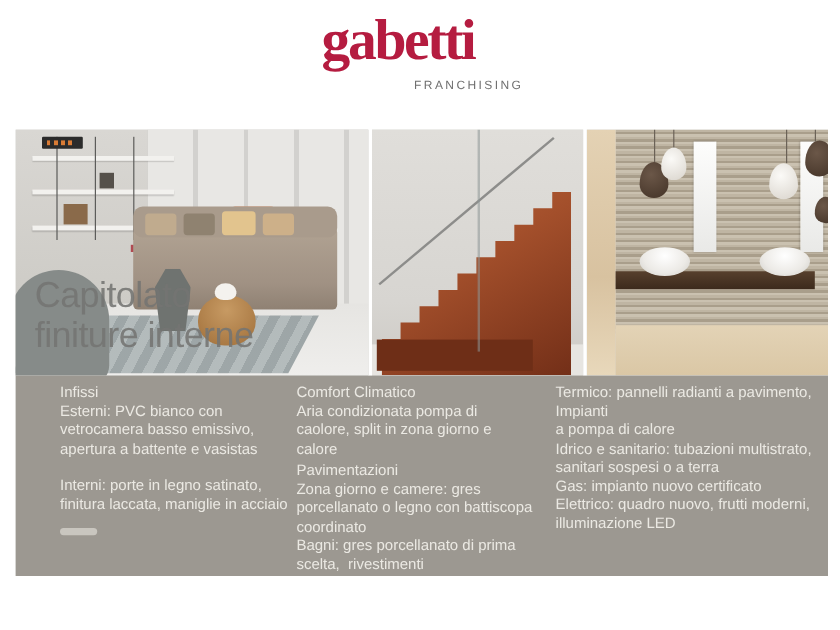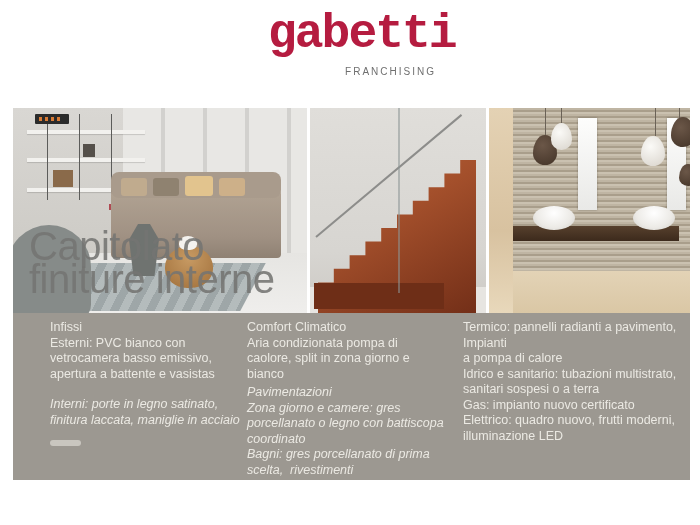--- a/index.html
+++ b/index.html
@@ -3,21 +3,21 @@
 <meta charset="utf-8">
 <style>
   html,body{margin:0;padding:0;}
   body{
     width:700px;height:525px;background:#ffffff;overflow:hidden;position:relative;
     font-family:"Liberation Sans",sans-serif;
   }
   
   .logo{position:absolute;left:268px;top:8px;width:170px;height:80px;}
   .logo .brand{
-    font-family:Liberation Mono, monospace;font-weight:bold;
+    font-family:Liberation Serif, serif;font-weight:bold;
     font-size:48px;line-height:52px;color:#b51c40;letter-spacing:-2px;
   }
   .logo .sub{
     position:absolute;right:2px;top:58px;font-size:10px;letter-spacing:2px;
     color:#6f6f6f;
   }
   
   .strip{position:absolute;left:13px;top:108px;width:677px;height:205px;display:flex;gap:3px;}
   .photo{position:relative;height:205px;overflow:hidden;background:#d8d6d2;}
   .photo1{width:294px;}
@@ -73,29 +73,29 @@
     background:linear-gradient(180deg,#57402d,#3c2a1c);}
   .p3-sink{position:absolute;top:98px;width:42px;height:24px;
     background:radial-gradient(ellipse at 50% 30%,#ffffff 0%,#eceae6 60%,#cfcdc8 100%);
     border-radius:50%;}
   .p3-lamp{position:absolute;border-radius:50% 50% 50% 50%/62% 62% 38% 38%;}
   .p3-cord{position:absolute;width:1px;background:#6b6257;top:0;}
   .p3-shade-dark{background:radial-gradient(circle at 40% 35%,#6b5748,#433327);}
   .p3-shade-light{background:radial-gradient(circle at 40% 35%,#fbfaf7,#d9d4cc);}
   
   .title{position:absolute;left:16px;top:122px;color:rgba(116,116,114,.88);
-    font-size:40px;line-height:33px;letter-spacing:-.5px;}
+    font-size:30px;line-height:33px;letter-spacing:-.5px;}
   
   .panel{position:absolute;left:13px;top:313px;width:677px;height:167px;background:#9c9891;}
   .col{position:absolute;top:7px;color:#ebe9e3;}
   .col1{left:37px;width:200px;}
   .col2{left:234px;width:215px;}
   .col3{left:450px;width:228px;}
   .line{font-size:12.5px;line-height:15.5px;white-space:pre-wrap;}
-  .block + .block{margin-top:15px;font-style:italic;}
+  .block + .block{margin-top:15px;}
   .col2 .block + .block{margin-top:3px;}
   .dash{position:absolute;left:37px;top:127px;width:31px;height:6px;background:#c9c6bf;border-radius:3px;}
 </style>
 </head>
 <body>
 
 <div class="logo">
   <div class="brand">gabetti</div>
   <div class="sub">FRANCHISING</div>
 </div>
@@ -179,21 +179,21 @@
       <div class="line">Interni: porte in legno satinato,</div>
       <div class="line">finitura laccata, maniglie in acciaio</div>
     </div>
   </div>
 
   <div class="col col2">
     <div class="block">
       <div class="line">Comfort Climatico</div>
       <div class="line">Aria condizionata pompa di</div>
       <div class="line">caolore, split in zona giorno e</div>
-      <div class="line">bianco</div>
+      <div class="line">calore</div>
     </div>
     <div class="block">
       <div class="line">Pavimentazioni</div>
       <div class="line">Zona giorno e camere: gres</div>
       <div class="line">porcellanato o legno con battiscopa</div>
       <div class="line">coordinato</div>
       <div class="line">Bagni: gres porcellanato di prima</div>
       <div class="line">scelta,  rivestimenti</div>
     </div>
   </div>

